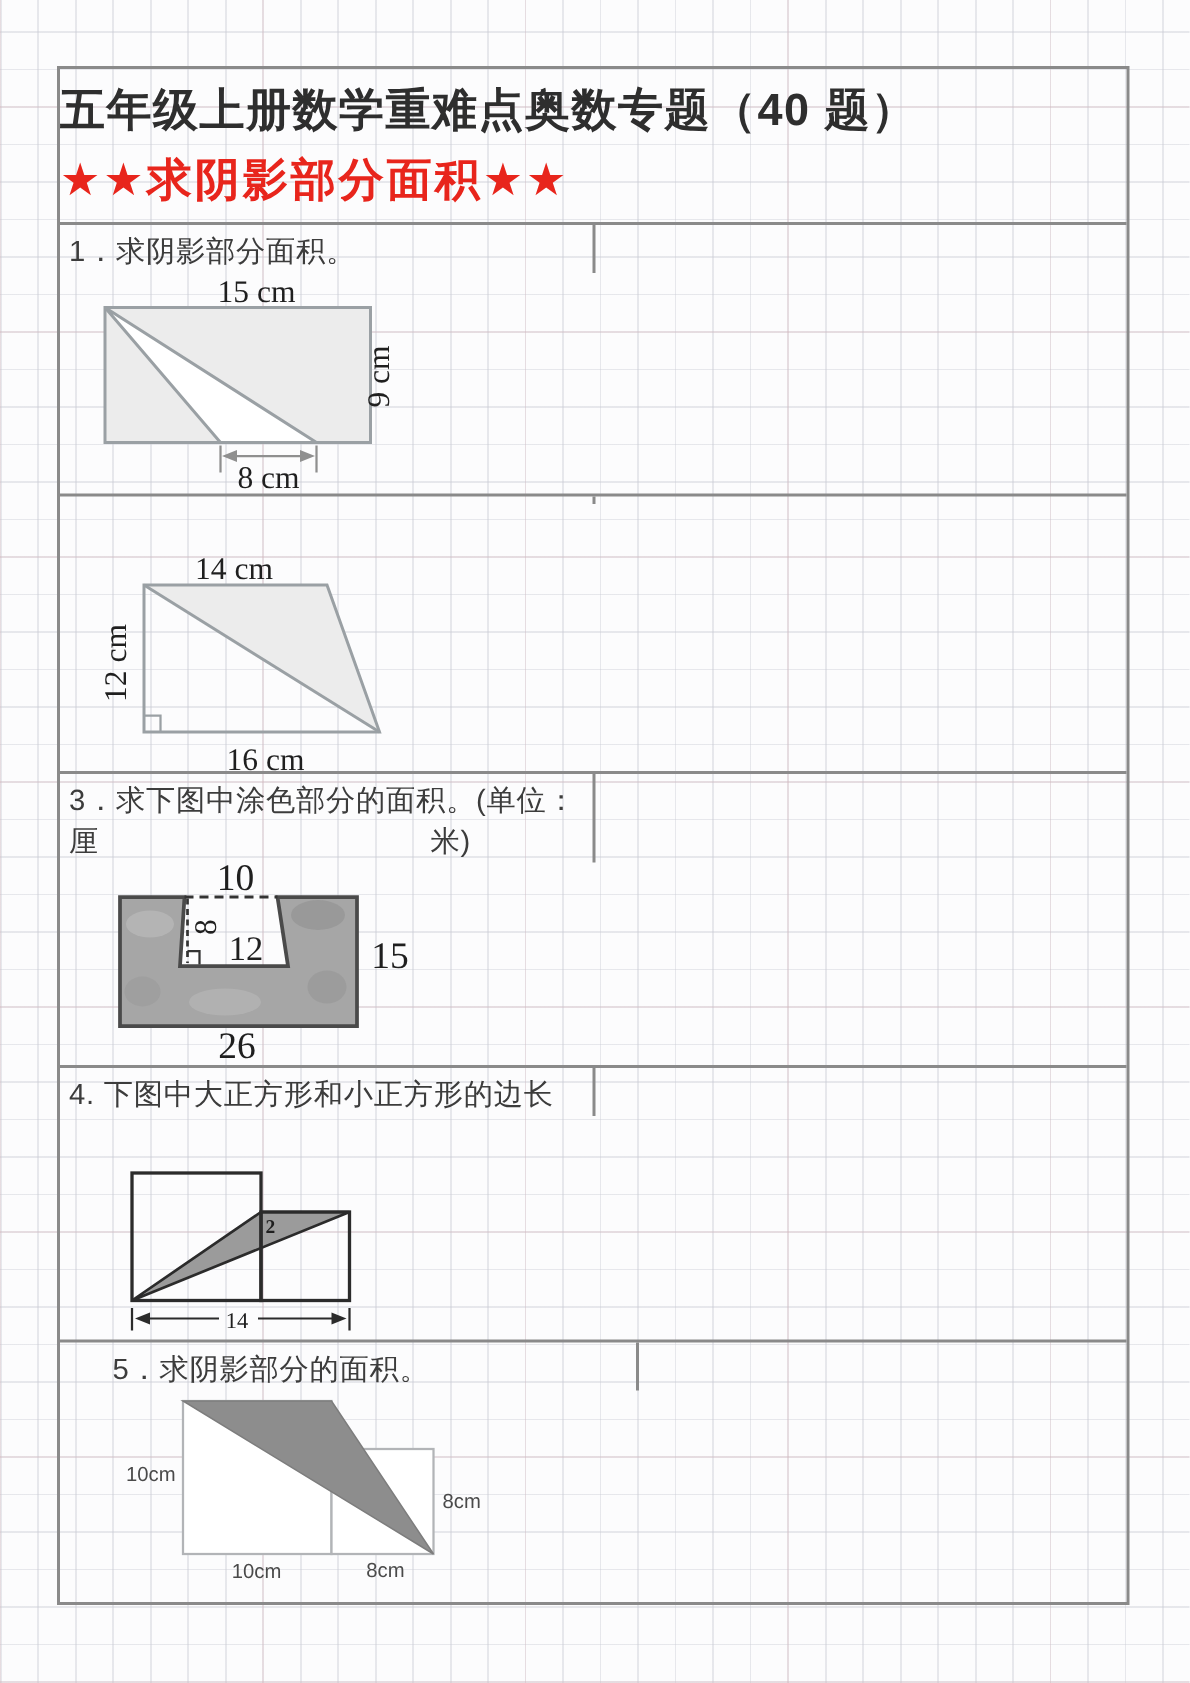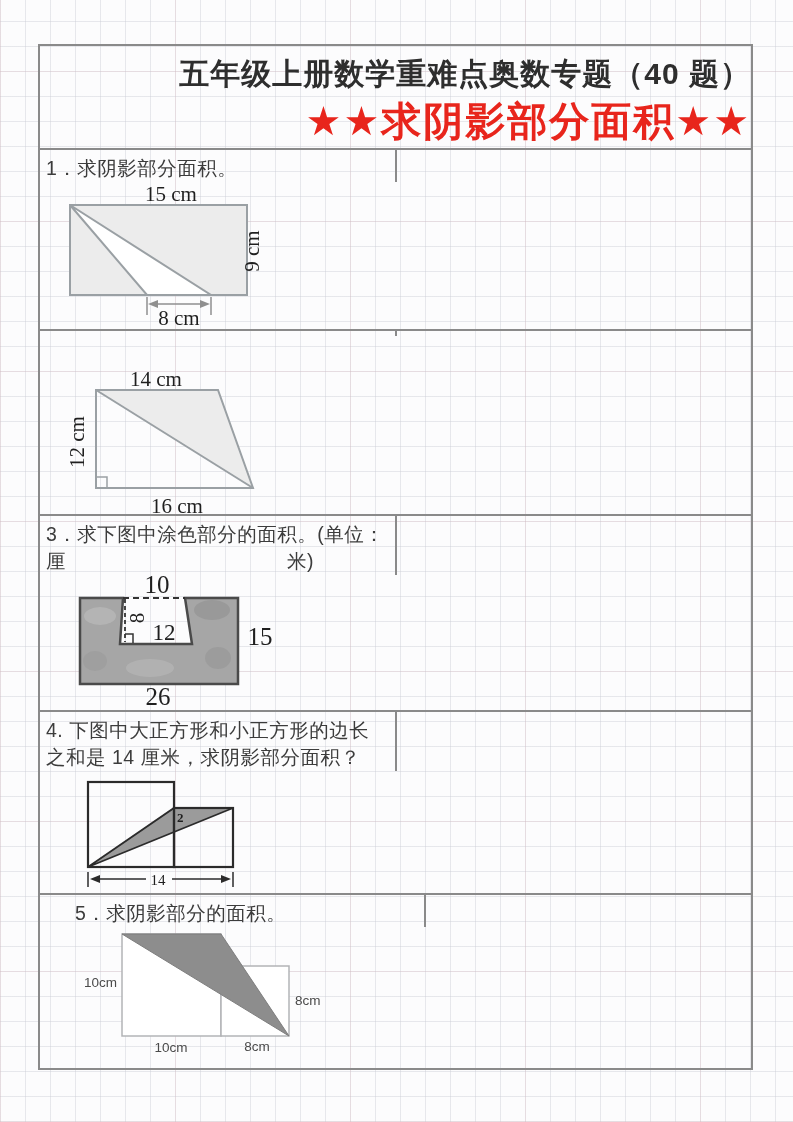--- a/index.html
+++ b/index.html
@@ -15,27 +15,27 @@
       repeating-linear-gradient(0deg,  rgba(201,203,212,.42) 0 1px, transparent 1px 25px);
     overflow:hidden;
   }
   .sheet {
     position:absolute; left:38px; top:44px; width:715px; height:1026px;
     border:2px solid #8a8a8a;
     display:flex; flex-direction:column;
   }
   .hdr {
     height:104px; border-bottom:2px solid #8a8a8a;
-    display:flex; flex-direction:column; align-items:flex-end; justify-content:center;
+    display:flex; flex-direction:column; align-items:flex-start; justify-content:center;
   }
   .hdr .title {
     font-size:30px; font-weight:bold; color:#2e2e2e; letter-spacing:1px; line-height:48px;
   }
   .hdr .subtitle {
-    font-size:40px; font-weight:bold; letter-spacing:2px; line-height:46px;
+    font-size:30px; font-weight:bold; letter-spacing:2px; line-height:46px;
   }
   .row { display:flex; border-bottom:2px solid #8a8a8a;flex-direction:column; }
   .row:last-child { border-bottom:none; flex:1;margin-left:29px; }
   .pcell {
     width:357px; border-right:2px solid #8a8a8a; position:relative;
     padding:5px 6px 0 6px;
   }
   .acell { flex:1; }
   .ptext { font-size:19.5px; line-height:27px; color:#3c3c3c; letter-spacing:.5px; }
   .fig { position:absolute; }
@@ -117,21 +117,20 @@
         <text x="260" y="649" text-anchor="middle" class="dimserif" font-size="25">15</text>
         <text x="158" y="709" text-anchor="middle" class="dimserif" font-size="25">26</text>
       </svg>
     </div>
     <div class="acell"></div>
   </div>
 
   <div class="row" style="height:183px">
     <div class="pcell">
       <div class="ptext">4. 下图中大正方形和小正方形的边长</div>
-      <div class="ptext">之和是 14 厘米，求阴影部分面积？</div>
       <svg class="fig" style="left:38px; top:62px" width="175" height="118" viewBox="78 776 175 118">
         <path d="M88,869 L174,810 L233,810 Z" fill="#9b9b9b" stroke="#2b2b2b" stroke-width="1.8"></path>
         <rect x="88" y="784" width="86" height="85" fill="none" stroke="#2b2b2b" stroke-width="2.2"></rect>
         <rect x="174" y="810" width="59" height="59" fill="none" stroke="#2b2b2b" stroke-width="2.2"></rect>
         <text x="177" y="824" class="dimserif" font-size="13" font-weight="bold">2</text>
         <line x1="88" y1="874" x2="88" y2="889" stroke="#2b2b2b" stroke-width="1.5"></line>
         <line x1="233" y1="874" x2="233" y2="889" stroke="#2b2b2b" stroke-width="1.5"></line>
         <line x1="99" y1="881" x2="146" y2="881" stroke="#2b2b2b" stroke-width="1.4"></line>
         <line x1="172" y1="881" x2="222" y2="881" stroke="#2b2b2b" stroke-width="1.4"></line>
         <polygon points="90,881 100,877 100,885" fill="#2b2b2b"></polygon>

